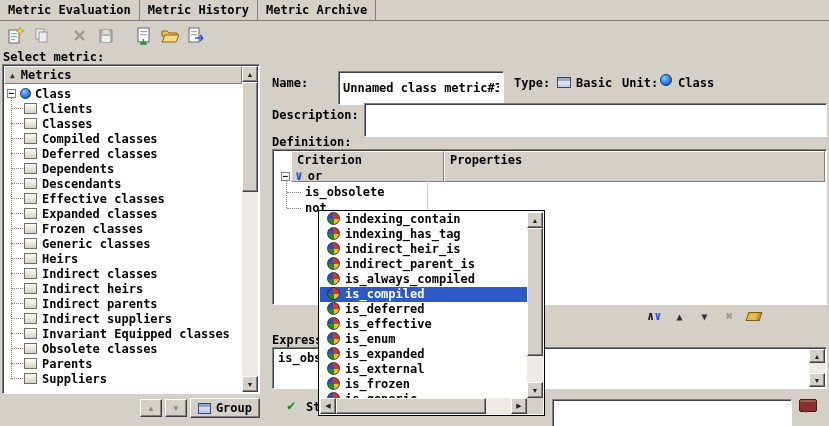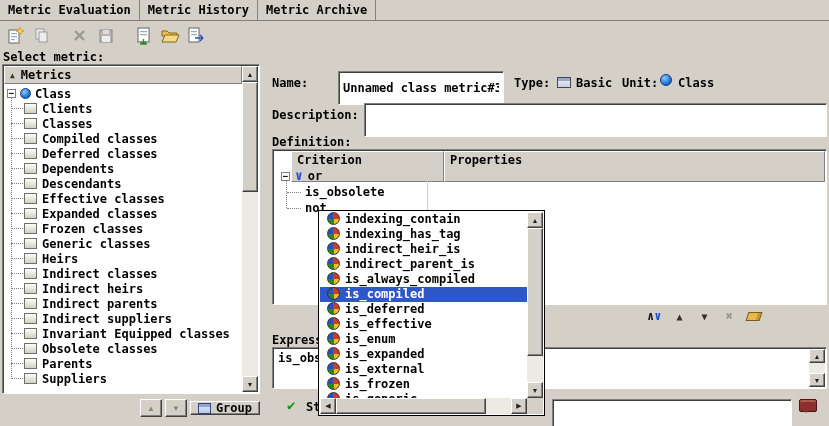--- a/index.html
+++ b/index.html
@@ -34,21 +34,21 @@
 .sb{width:16px;height:16px;background:#d4d0c8;border:1px solid;border-color:#fff #404040 #404040 #fff;box-shadow:inset -1px -1px 0 #808080;display:flex;align-items:center;justify-content:center;font-size:7px;color:#222;padding:0;position:absolute}
 .thumb{position:absolute;background:#d4d0c8;border:1px solid;border-color:#fff #404040 #404040 #fff;box-shadow:inset -1px -1px 0 #808080}
 .track{background:#eceae2}
 #tree-vscroll{position:absolute;top:1px;right:1px;width:16px;bottom:1px}
 #tree-vscroll .up{top:0;left:0}
 #tree-vscroll .down{bottom:0;left:0}
 #tree-vscroll .thumb{top:16px;left:0;width:16px;height:110px}
 
 #left-bottom{position:absolute;left:2px;top:398px;width:258px;height:20px;display:flex;justify-content:flex-end;align-items:center;gap:3px}
 .arrow-btn{width:22px;height:18px;font-size:8px;color:#8a8878;display:flex;align-items:center;justify-content:center;padding:0}
-#group-btn{height:14px;padding:0 7px;display:flex;align-items:center;gap:5px;font:inherit}
+#group-btn{height:20px;padding:0 7px;display:flex;align-items:center;gap:5px;font:inherit}
 .grp-ico{width:13px;height:11px;border:1px solid #334a7a;background:linear-gradient(#e8edf8,#b9c6e2);box-shadow:inset 0 3px 0 #8fa3cc}
 
 .field{position:absolute;padding:16px 4px;font:inherit}
 #name-label{left:272px;top:76px}
 #name-field{left:338px;top:71px;width:166px;height:20px}
 #type-label{left:514px;top:76px}
 .type-ico{position:absolute;left:557px;top:77px;width:14px;height:11px;border:1px solid #445;background:linear-gradient(#eef1f8,#c9d0e2);box-shadow:inset 0 3px 0 #9aa8c8}
 #type-value{left:576px;top:76px}
 #unit-label{left:622px;top:76px}
 .unit-dot{position:absolute;left:660px;top:74px;width:12px;height:12px;border-radius:50%;background:radial-gradient(circle at 35% 30%,#8cc6ff,#1262c4 75%);border:1px solid #0a3c80}

